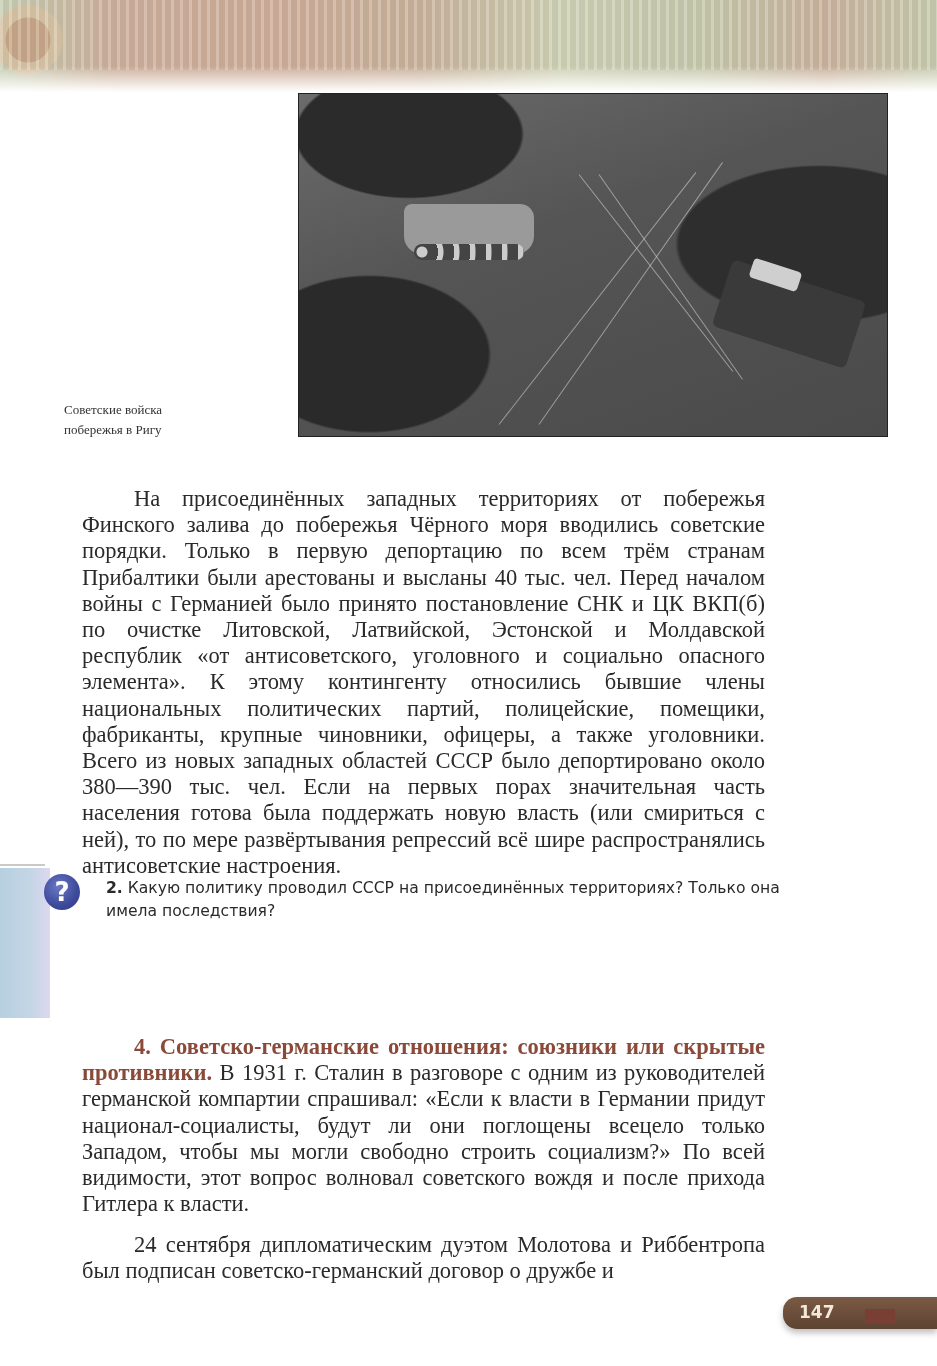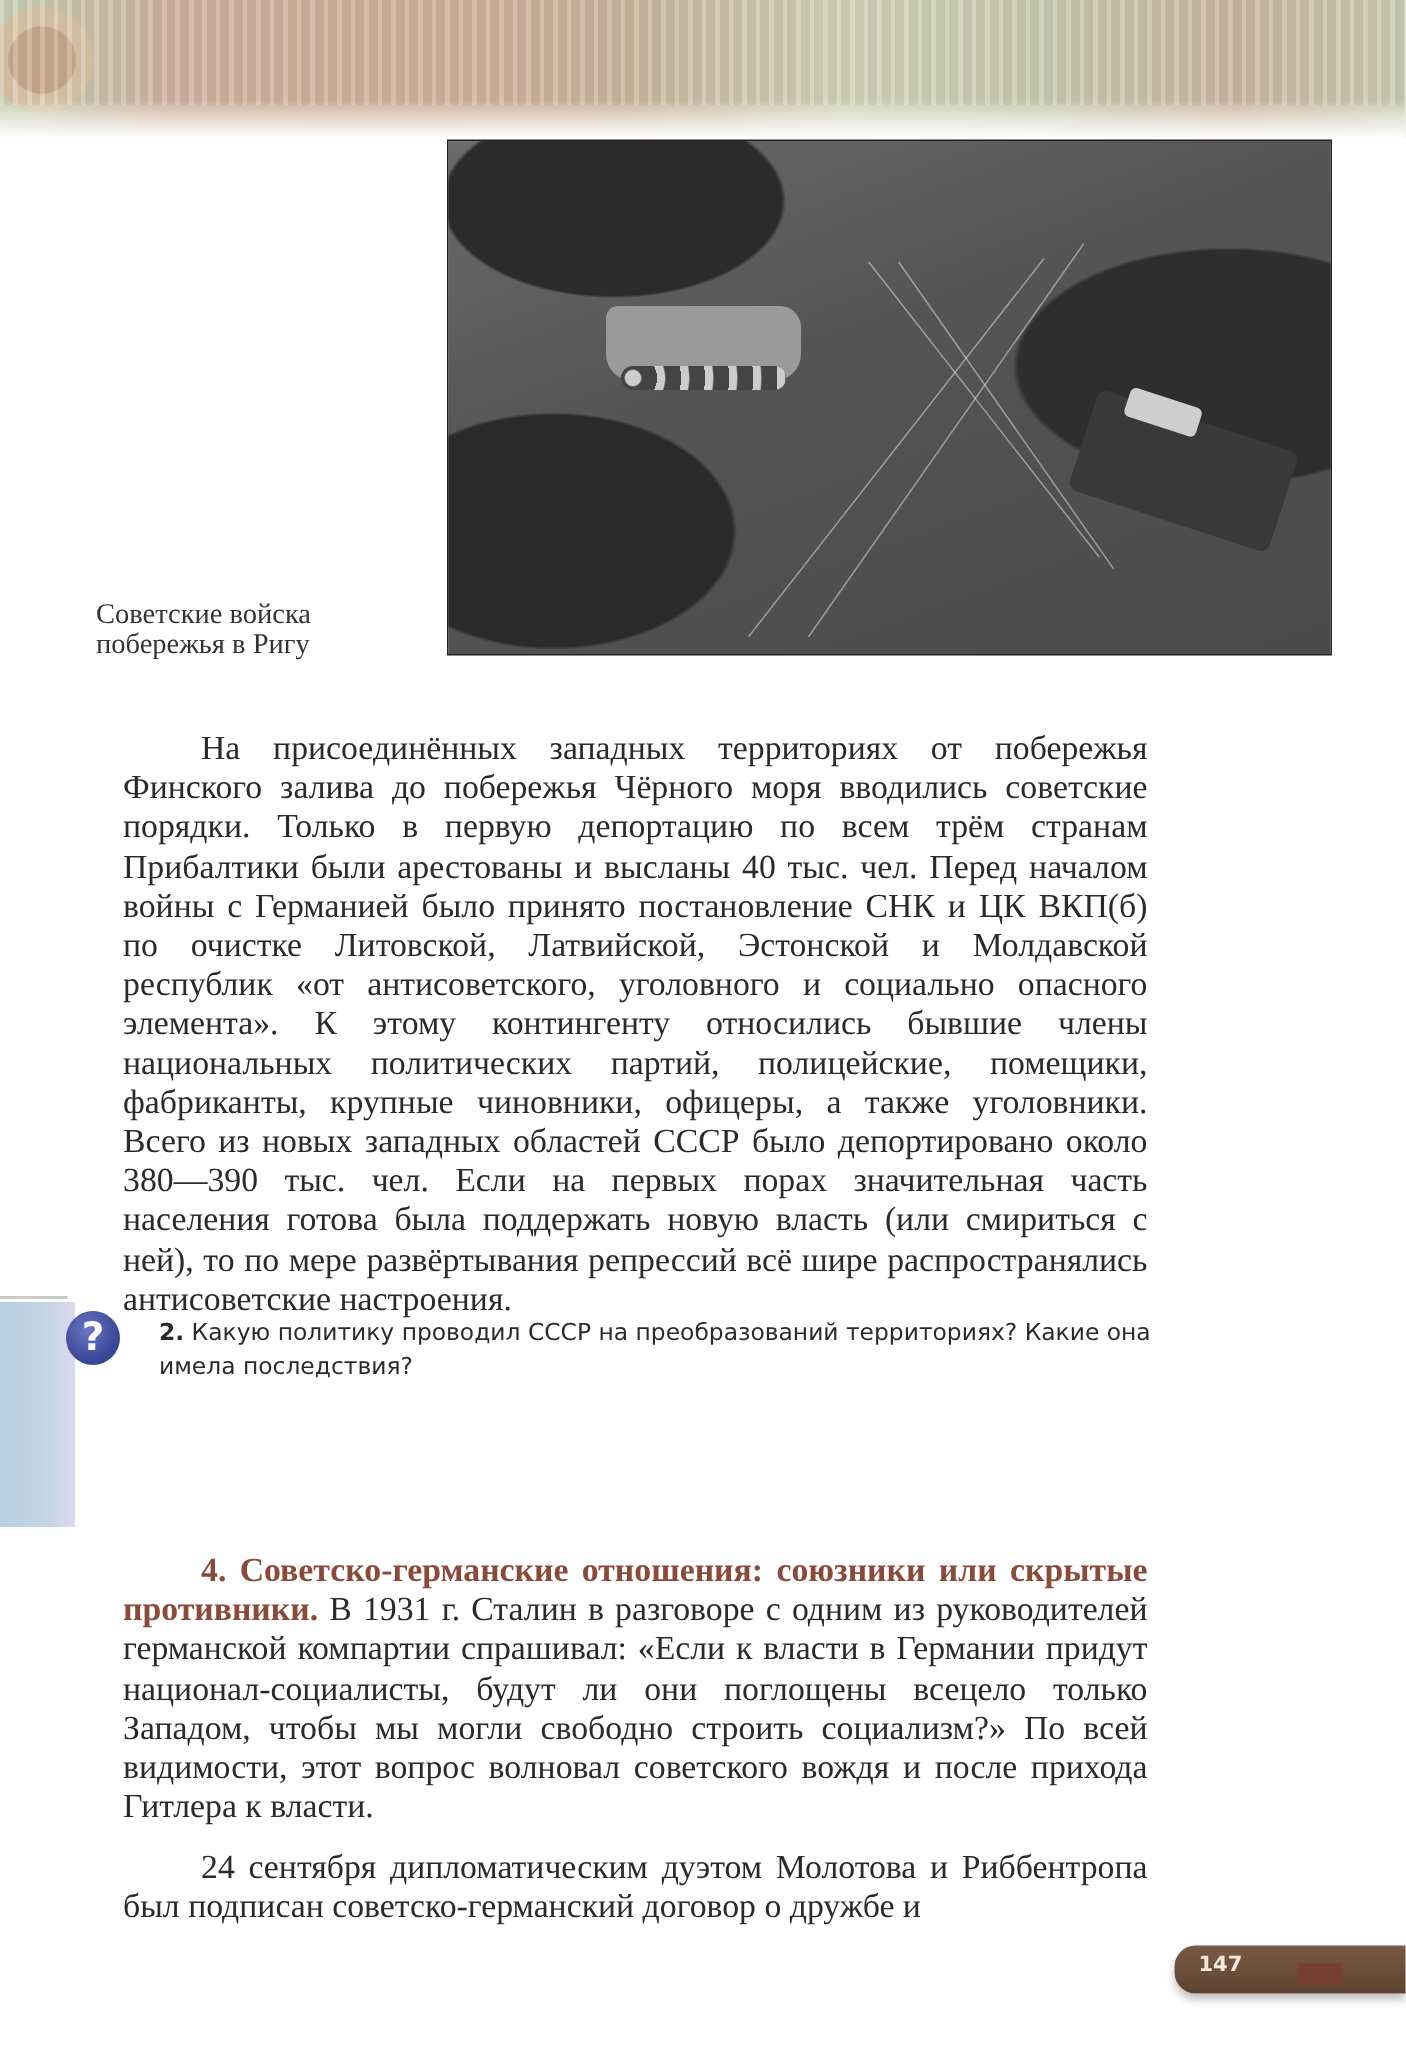--- a/index.html
+++ b/index.html
@@ -47,21 +47,21 @@
   }
   .photo .truck::before {
     content: ""; position: absolute; left: 20px; top: -8px; width: 50px; height: 20px;
     background: #cfcfcf; border-radius: 4px;
   }
   .photo .rail {
     position: absolute; height: 1px; background: rgba(220,220,220,0.55); transform-origin: left center;
   }
   .caption {
     position: absolute; left: 64px; top: 400px; width: 220px;
-    font-size: 19px; line-height: 20px; color: #333;
+    font-size: 13px; line-height: 20px; color: #333;
   }
   .body-text {
     position: absolute; left: 64px; width: 719px;
     font-size: 22.5px; line-height: 26.2px; text-align: justify;
     hyphens: manual;
   }
   .body-text p { margin: 18px; text-indent: 52px; }
   #para1 { top: 468px; }
   .q-panel {
     position: absolute; left: 0; top: 868px; width: 50px; height: 150px;
@@ -89,21 +89,21 @@
     position: absolute; left: 783px; top: 1297px; width: 154px; height: 32px;
     background: linear-gradient(180deg, #7a5a44 0%, #5e4332 100%);
     border-radius: 14px 0 0 14px;
     box-shadow: 0 4px 6px rgba(0,0,0,0.25);
   }
   .page-tab .mark {
     position: absolute; left: 82px; top: 12px; width: 30px; height: 14px; background: #7a3f34;
   }
   .page-num {
     position: absolute; left: 16px; top: 5px;
-    font-family: "DejaVu Sans", sans-serif; font-weight: bold; font-size: 14px; color: #f3e8da;
+    font-family: "DejaVu Sans", sans-serif; font-weight: bold; font-size: 17px; color: #f3e8da;
   }
 </style>
 </head>
 <body>
 
 <div class="banner">
   <div class="stripes"></div>
 </div>
 
 <div class="photo" title="Советские войска вступают в Ригу">
@@ -122,21 +122,21 @@
 
 <div class="body-text" id="para1">
   <p>На присоединённых западных территориях от побережья Финского залива до побережья Чёрного моря вводились советские порядки. Только в первую депортацию по всем трём странам Прибалтики были арестованы и высланы 40 тыс. чел. Перед началом войны с Германией было принято постановление СНК и ЦК ВКП(б) по очистке Литовской, Латвийской, Эстонской и Молдавской республик «от антисоветского, уголовного и социально опасного элемента». К этому контингенту относились бывшие члены национальных политических партий, полицейские, помещики, фабриканты, крупные чиновники, офицеры, а также уголовники. Всего из новых западных областей СССР было депортировано около 380—390 тыс. чел. Если на первых порах значительная часть населения готова была поддержать новую власть (или смириться с ней), то по мере развёртывания репрессий всё шире распространялись антисоветские настроения.</p>
 </div>
 
 <div class="q-panel"></div>
 <div class="q-icon">?</div>
 
 <div class="questions">
   <p class="q">
-    <span class="num">2.</span><span> Какую политику проводил СССР на преобразований территориях? Какие она имела последствия?</span>
+    <span class="num">2.</span><span> Какую политику проводил СССР на присоединённых территориях? Только она имела последствия?</span>
   </p>
 </div>
 
 <div class="body-text" id="section4">
   <p><span class="sec-head">4. Советско-германские отношения: союзники или скрытые противники.</span><span> В 1931 г. Сталин в разговоре с одним из руководителей германской компартии спрашивал: «Если к власти в Германии придут национал-социалисты, будут ли они поглощены всецело только Западом, чтобы мы могли свободно строить социализм?» По всей видимости, этот вопрос волновал советского вождя и после прихода Гитлера к власти.</span></p>
 </div>
 
 <div class="body-text" id="para3">
   <p>24 сентября дипломатическим дуэтом Молотова и Риббентропа был подписан советско-германский договор о дружбе и</p>
 </div>

